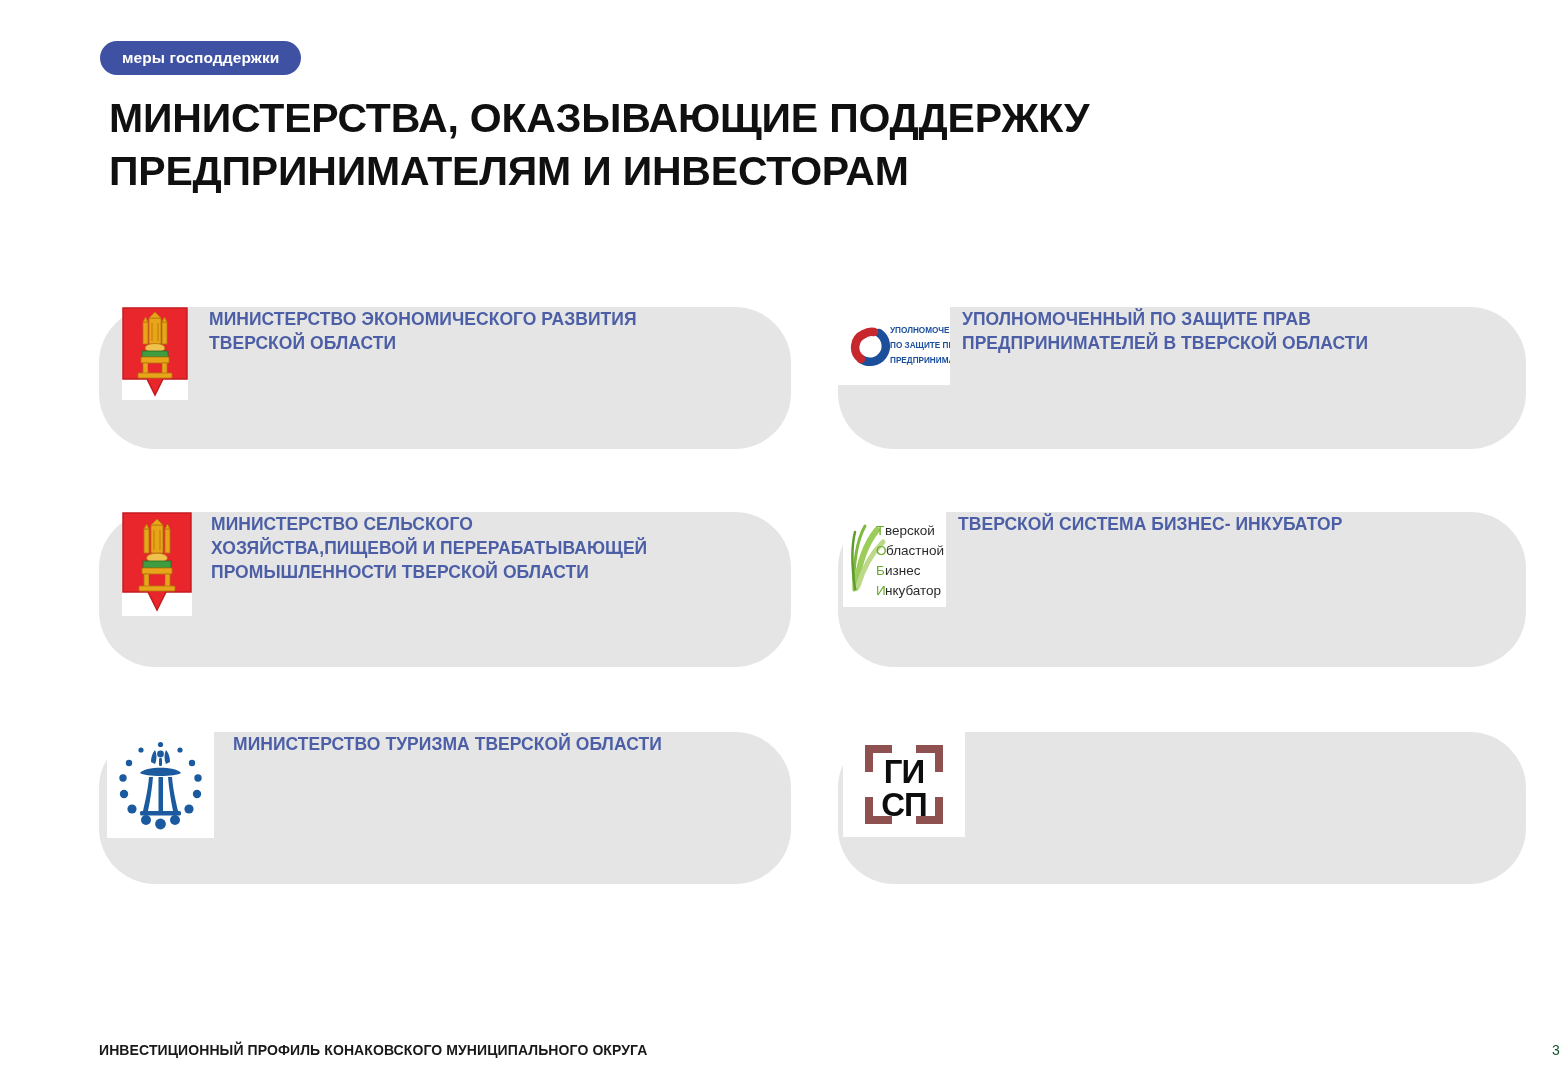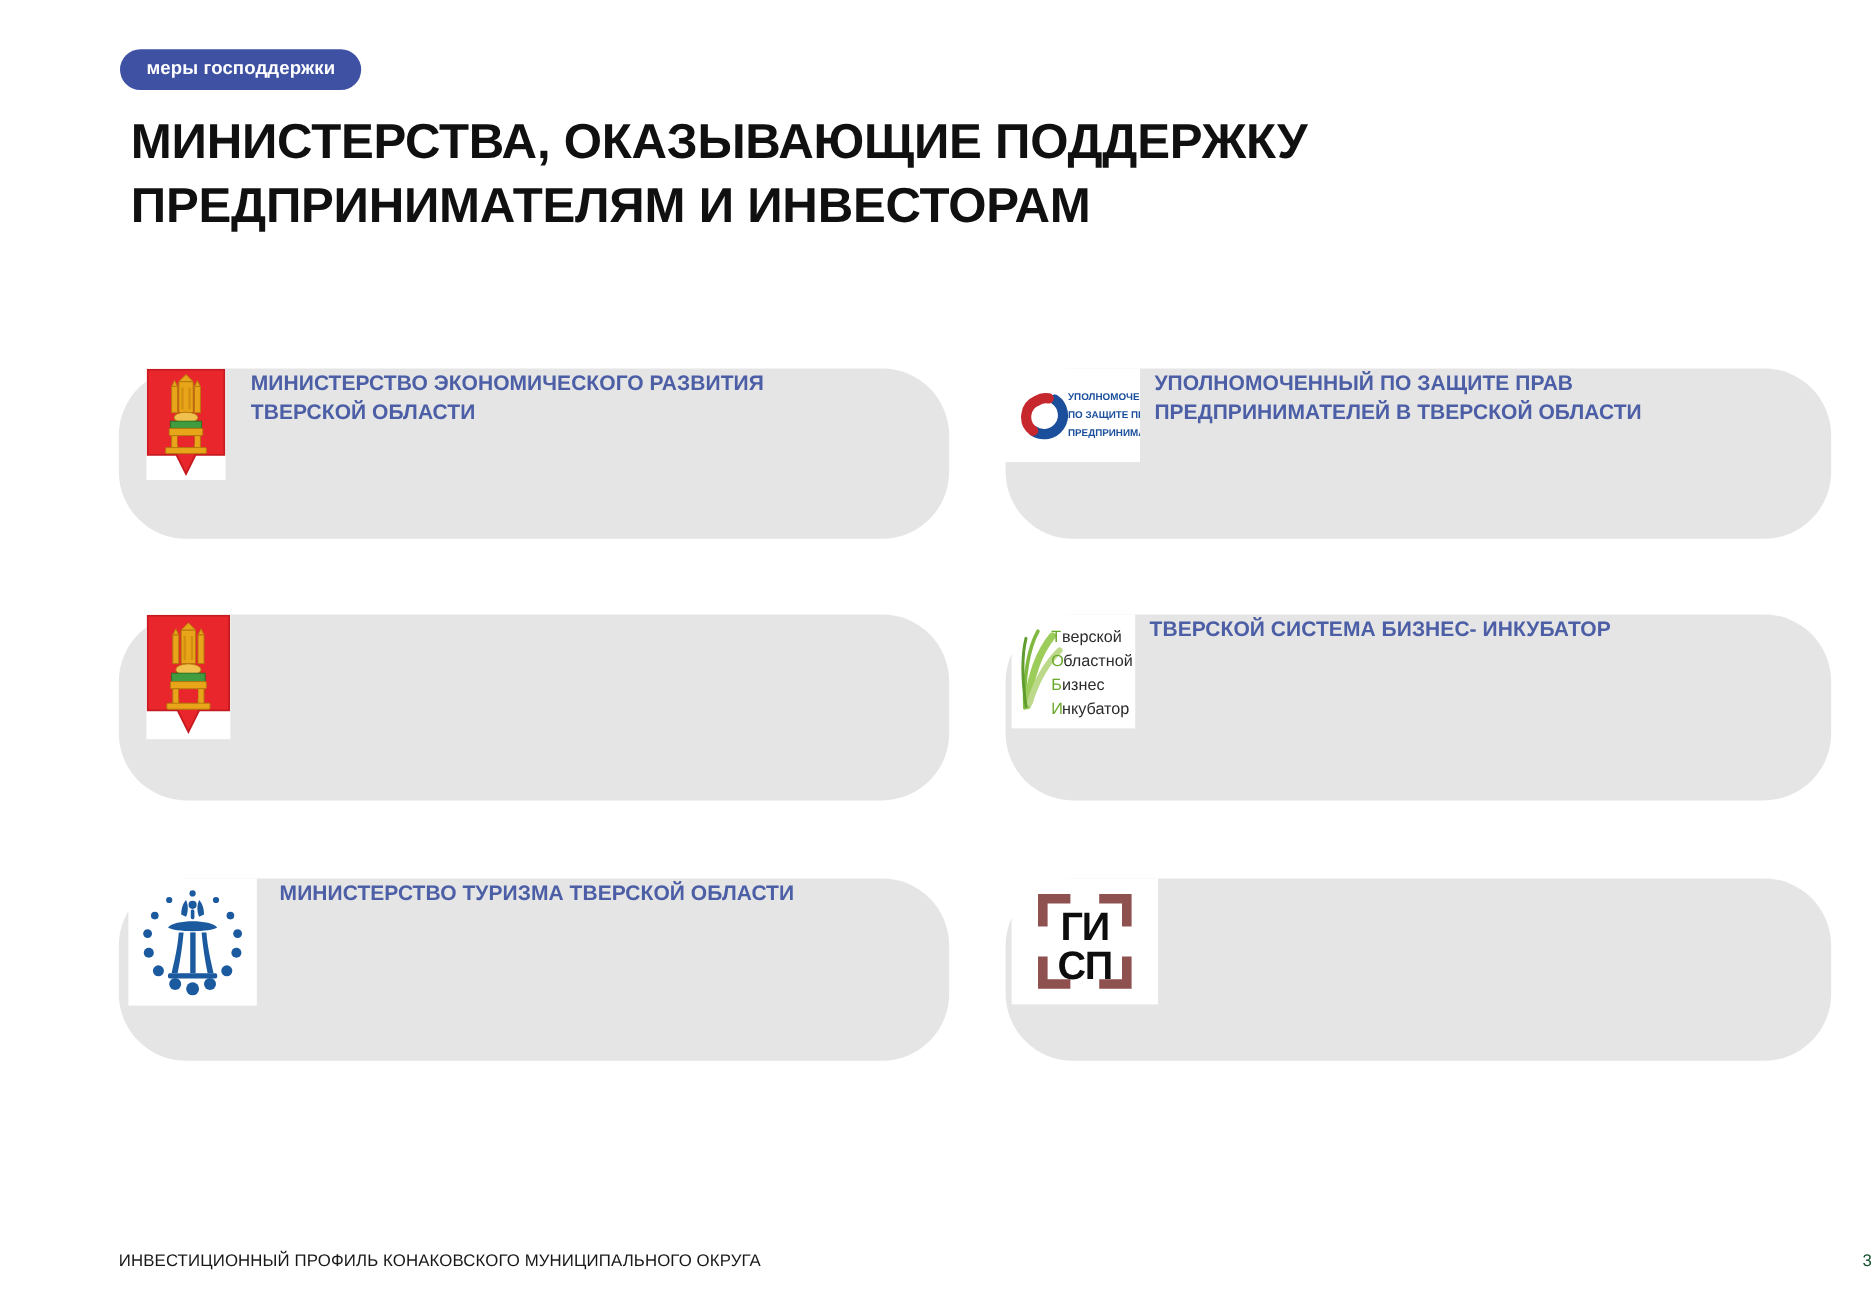--- a/index.html
+++ b/index.html
@@ -70,21 +70,21 @@
   .tile-coa{width:66px;height:93px;margin-left:23px;margin-right:21px;}
   .tile-coa2{width:70px;height:104px;margin-left:23px;margin-right:19px;}
   .tile-omb{width:124px;height:78px;margin-left:-12px;margin-right:12px;}
   .tile-inc{width:103px;height:95px;margin-left:5px;margin-right:12px;}
   .tile-tour{width:107px;height:106px;margin-left:8px;margin-right:19px;}
   .tile-gisp{width:122px;height:105px;margin-left:5px;margin-right:17px;}
 
   
   .footer-text{
     position:absolute;left:99px;top:1042px;
-    font-size:14px;color:#181818;letter-spacing:.1px;
+    font-size:14px;color:#181818;letter-spacing:.1px;font-weight:bold;
   }
   .footer-page{
     position:absolute;left:1552px;top:1042px;
     font-size:14px;color:#14532d;
   }
 </style>
 </head>
 <body>
 
 <div class="badge">
@@ -162,20 +162,23 @@
       </g>
       <ellipse cx="35" cy="46" rx="10.5" ry="4.8" fill="#f0c24d" stroke="#b5760d" stroke-width="0.8"></ellipse>
       <rect x="21" y="49" width="28" height="7" fill="#3f9c3f" stroke="#2a6e2a" stroke-width="0.8"></rect>
       <rect x="20" y="56" width="30" height="6" rx="1" fill="#e8a519" stroke="#b5760d" stroke-width="0.8"></rect>
       <rect x="22" y="62" width="5" height="13" fill="#e8a519" stroke="#b5760d" stroke-width="0.8"></rect>
       <rect x="43" y="62" width="5" height="13" fill="#e8a519" stroke="#b5760d" stroke-width="0.8"></rect>
       <rect x="17" y="74" width="36" height="5" rx="1" fill="#e8a519" stroke="#b5760d" stroke-width="0.8"></rect>
       <path d="M27 63 h16 v7 h-16 z" fill="#e8262b"></path>
     </svg>
   </div>
+  <div class="card-label">МИНИСТЕРСТВО СЕЛЬСКОГО
+ХОЗЯЙСТВА,ПИЩЕВОЙ И ПЕРЕРАБАТЫВАЮЩЕЙ
+ПРОМЫШЛЕННОСТИ ТВЕРСКОЙ ОБЛАСТИ</div>
 </div>
 
 <div class="card r2 right">
   <div class="logo-tile tile-inc">
     <svg viewBox="0 0 103 95" width="103" height="95" aria-hidden="true">
 
       <g fill="none" stroke-linecap="round">
         <path d="M11 78 C 10 52, 14 28, 22 14" stroke="#7fb93f" stroke-width="3"></path>
         <path d="M13 76 C 16 50, 24 30, 34 18" stroke="#9ccc5a" stroke-width="6"></path>
         <path d="M15 74 C 21 54, 30 40, 40 30" stroke="#bcd98a" stroke-width="5"></path>

